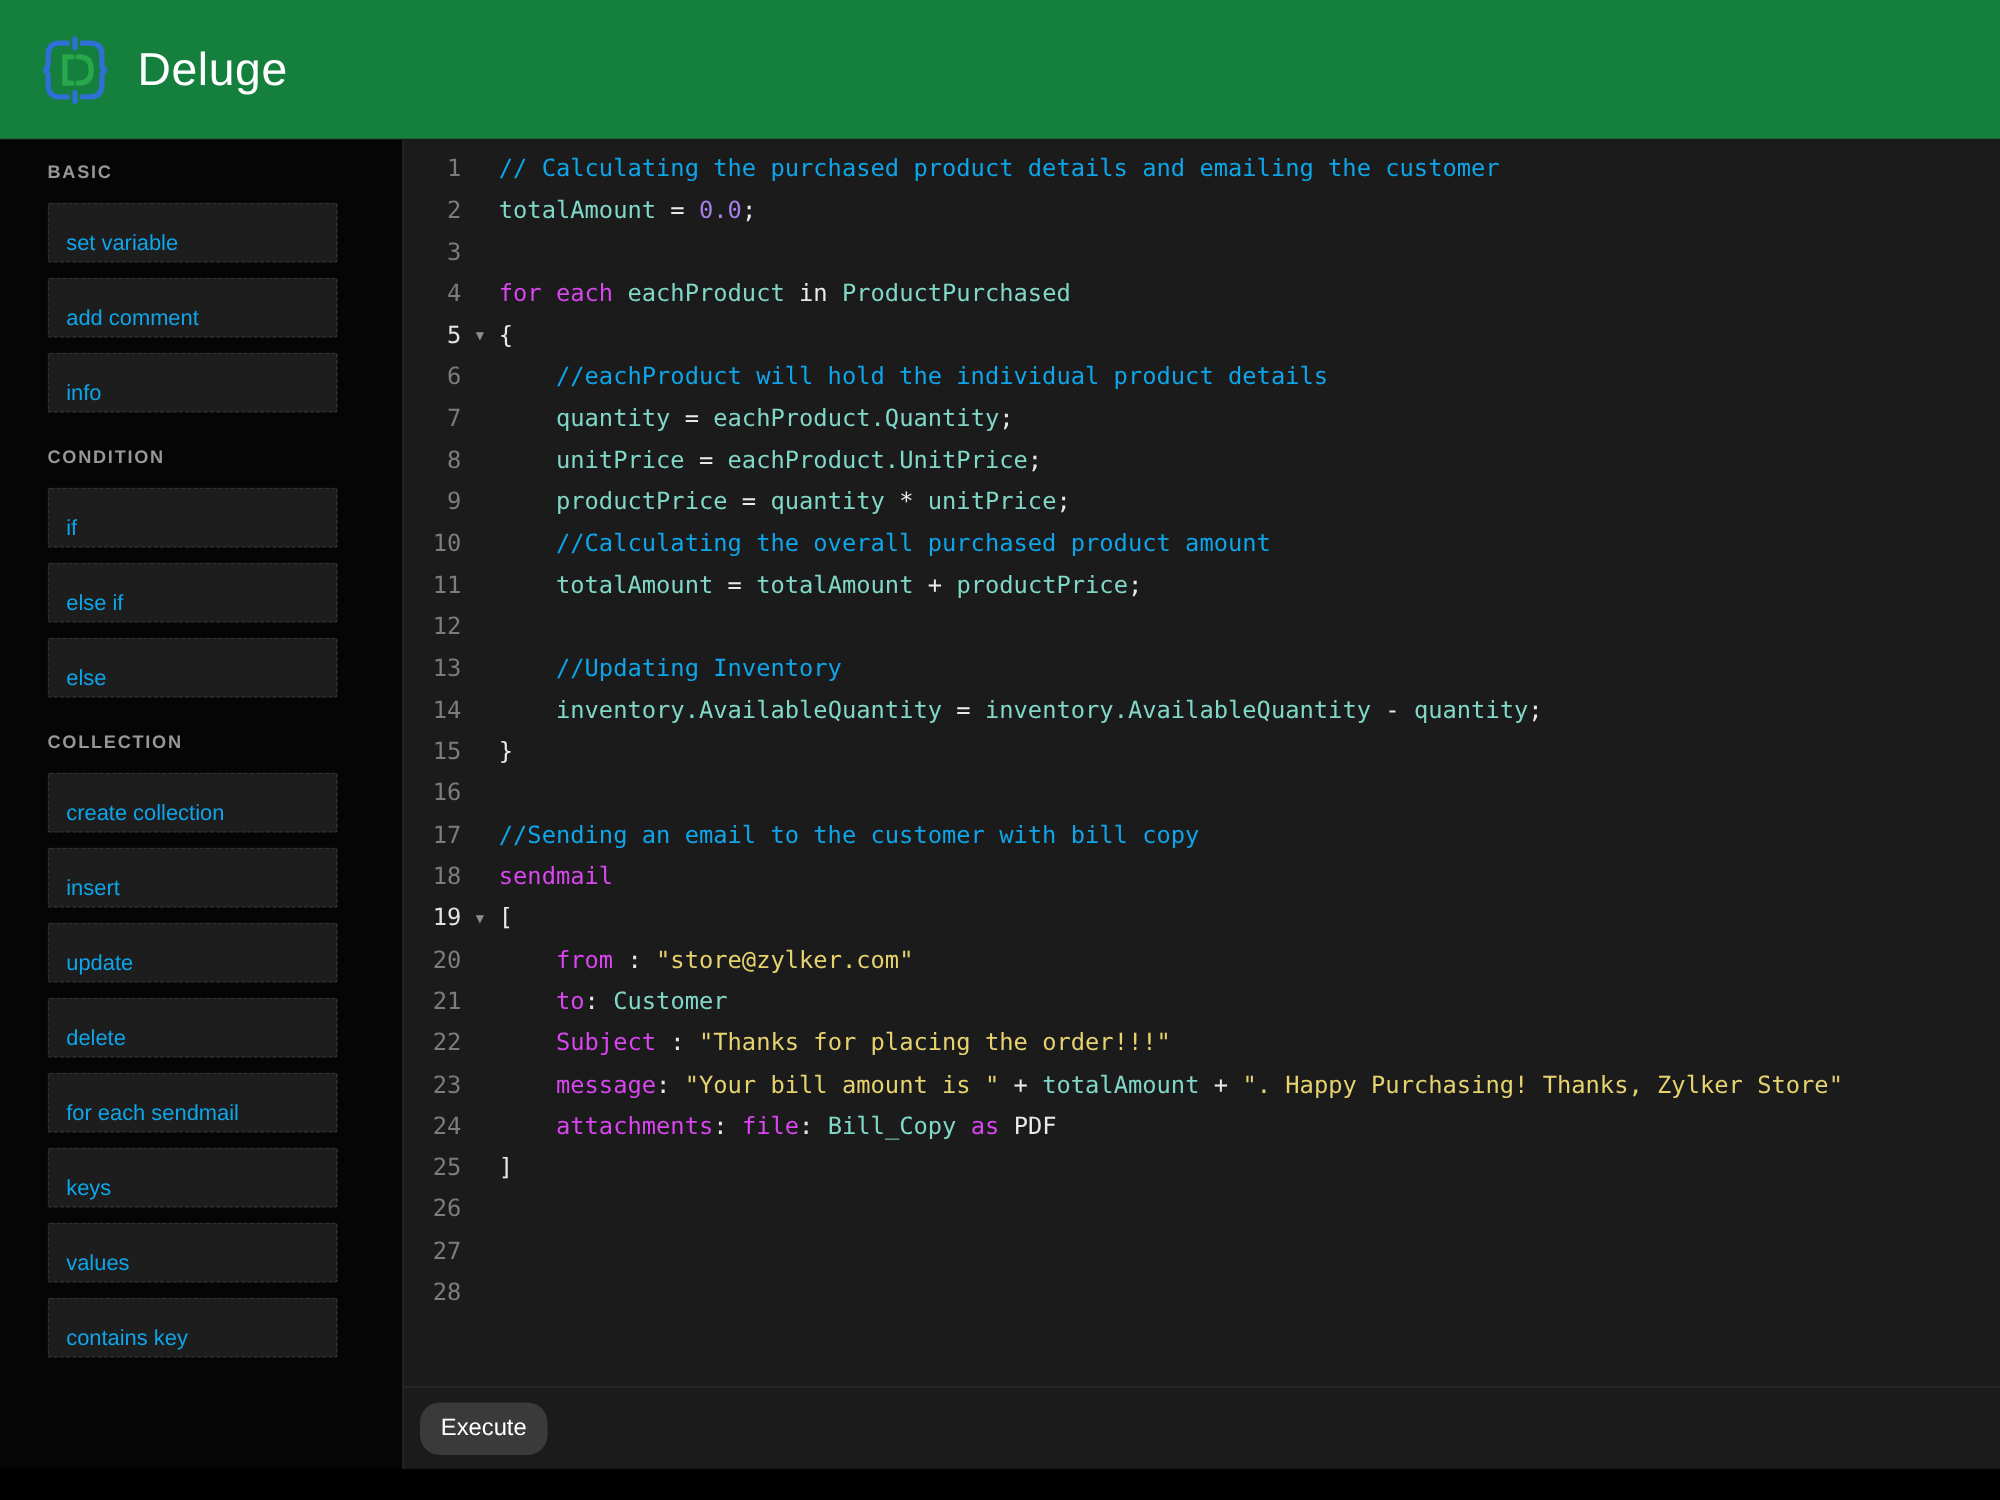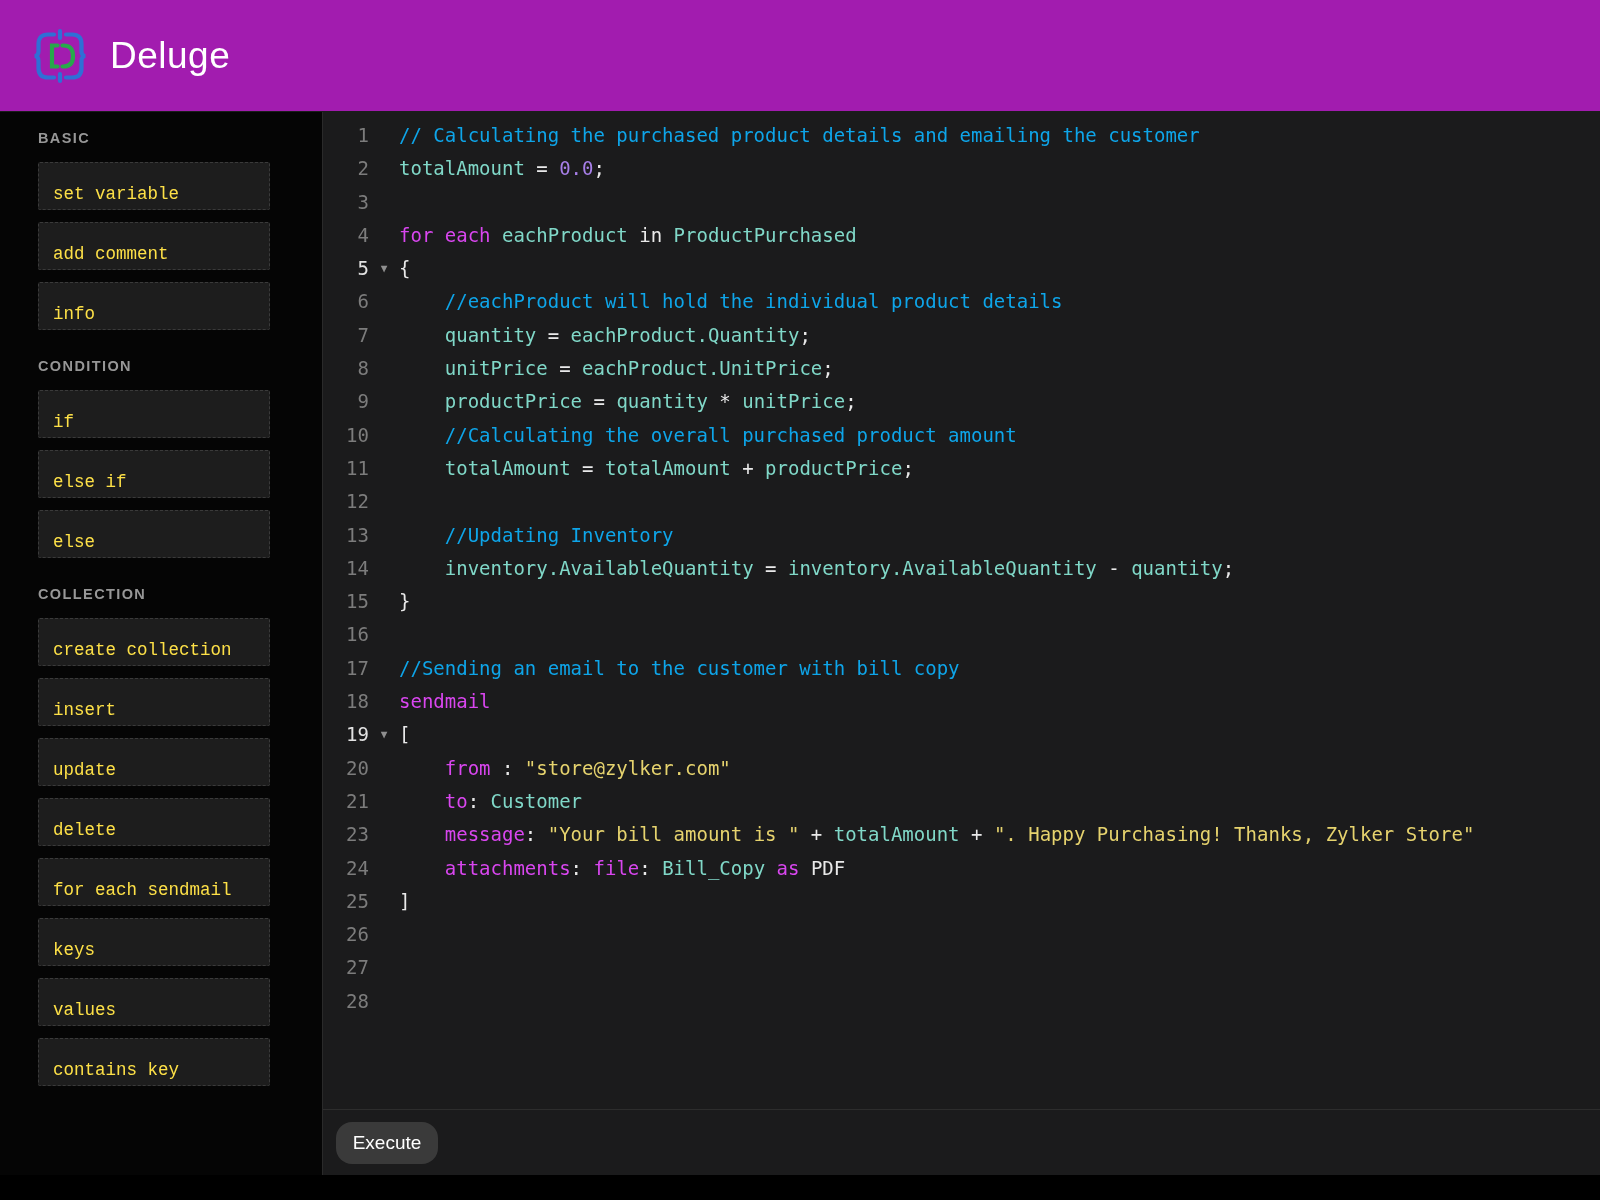--- a/index.html
+++ b/index.html
@@ -6,21 +6,21 @@
   body{
     width:1600px;height:1200px;
     background:#000;
     overflow:hidden;
     font-family:"Liberation Sans", sans-serif;
     position:relative;
   }
   
   .app-header{
     height:112px;
-    background:#a21caf;
+    background:#15803d;
     border-bottom:1px solid #1c1c1c;
     display:flex;align-items:center;
     padding-left:30px;gap:20px;
     box-sizing:border-box;
   }
   .logo-box{width:60px;height:60px;flex:0 0 auto;}
   .brand{
     color:#ffffff;font-size:37px;font-weight:500;letter-spacing:.5px;
   }
   
@@ -36,23 +36,23 @@
   .section-label{
     color:#979797;font-size:14.5px;letter-spacing:1.4px;font-weight:700;
     margin:0 0 16px 0;
   }
   .section-label.later{margin-top:28px;}
   .snippet-btn{
     display:block;width:232px;height:48px;
     background:#1d1d1d;
     border:1px dashed #3a3a3a;
     border-radius:2px;
-    color:#fde047;font-size:17.5px;text-align:left;
+    color:#0ea5e9;font-size:17.5px;text-align:left;
     padding:16px 0 0 14px;margin:0 0 12px 0;
-    font-family:Liberation Mono, monospace;
+    font-family:Liberation Sans, sans-serif;
     cursor:pointer;box-sizing:border-box;
   }
   
   .editor-panel{
     flex:1;display:flex;flex-direction:column;
     background:#1b1b1c;border-left:1px solid #2a2a2a;
     min-width:0;
   }
   .code-area{
     flex:1;padding-top:7px;overflow:hidden;
@@ -148,20 +148,21 @@
         <div class="line"><span class="gutter">12</span><span class="fold"></span><span class="codetext"></span></div>
         <div class="line"><span class="gutter">13</span><span class="fold"></span><span class="codetext"><span class="tk-comment">    //Updating Inventory</span></span></div>
         <div class="line"><span class="gutter">14</span><span class="fold"></span><span class="codetext"><span class="tk-op">    </span><span class="tk-ident">inventory.AvailableQuantity</span><span class="tk-op"> = </span><span class="tk-ident">inventory.AvailableQuantity</span><span class="tk-op"> - </span><span class="tk-ident">quantity</span><span class="tk-op">;</span></span></div>
         <div class="line"><span class="gutter">15</span><span class="fold"></span><span class="codetext"><span class="tk-op">}</span></span></div>
         <div class="line"><span class="gutter">16</span><span class="fold"></span><span class="codetext"></span></div>
         <div class="line"><span class="gutter">17</span><span class="fold"></span><span class="codetext"><span class="tk-comment">//Sending an email to the customer with bill copy</span></span></div>
         <div class="line"><span class="gutter">18</span><span class="fold"></span><span class="codetext"><span class="tk-kw">sendmail</span></span></div>
         <div class="line folded"><span class="gutter">19</span><span class="fold">▼</span><span class="codetext"><span class="tk-op">[</span></span></div>
         <div class="line"><span class="gutter">20</span><span class="fold"></span><span class="codetext"><span class="tk-op">    </span><span class="tk-kw">from</span><span class="tk-op"> : </span><span class="tk-str">"store@zylker.com"</span></span></div>
         <div class="line"><span class="gutter">21</span><span class="fold"></span><span class="codetext"><span class="tk-op">    </span><span class="tk-kw">to</span><span class="tk-op">: </span><span class="tk-ident">Customer</span></span></div>
+        <div class="line"><span class="gutter">22</span><span class="fold"></span><span class="codetext"><span class="tk-op">    </span><span class="tk-kw">Subject</span><span class="tk-op"> : </span><span class="tk-str">"Thanks for placing the order!!!"</span></span></div>
         <div class="line"><span class="gutter">23</span><span class="fold"></span><span class="codetext"><span class="tk-op">    </span><span class="tk-kw">message</span><span class="tk-op">: </span><span class="tk-str">"Your bill amount is "</span><span class="tk-op"> + </span><span class="tk-ident">totalAmount</span><span class="tk-op"> + </span><span class="tk-str">". Happy Purchasing! Thanks, Zylker Store"</span></span></div>
         <div class="line"><span class="gutter">24</span><span class="fold"></span><span class="codetext"><span class="tk-op">    </span><span class="tk-kw">attachments</span><span class="tk-op">: </span><span class="tk-kw">file</span><span class="tk-op">: </span><span class="tk-ident">Bill_Copy</span><span class="tk-op"> </span><span class="tk-kw">as</span><span class="tk-op"> </span><span class="tk-op">PDF</span></span></div>
         <div class="line"><span class="gutter">25</span><span class="fold"></span><span class="codetext"><span class="tk-op">]</span></span></div>
         <div class="line"><span class="gutter">26</span><span class="fold"></span><span class="codetext"></span></div>
         <div class="line"><span class="gutter">27</span><span class="fold"></span><span class="codetext"></span></div>
         <div class="line"><span class="gutter">28</span><span class="fold"></span><span class="codetext"></span></div>
       </div>
     <div class="footer-bar">
       <button class="execute-btn">Execute</button>
     </div>

